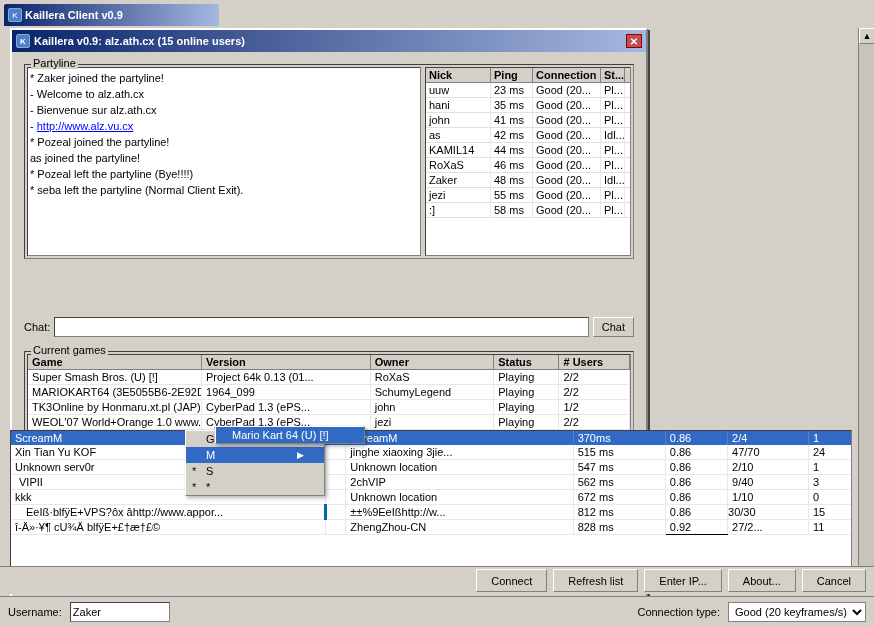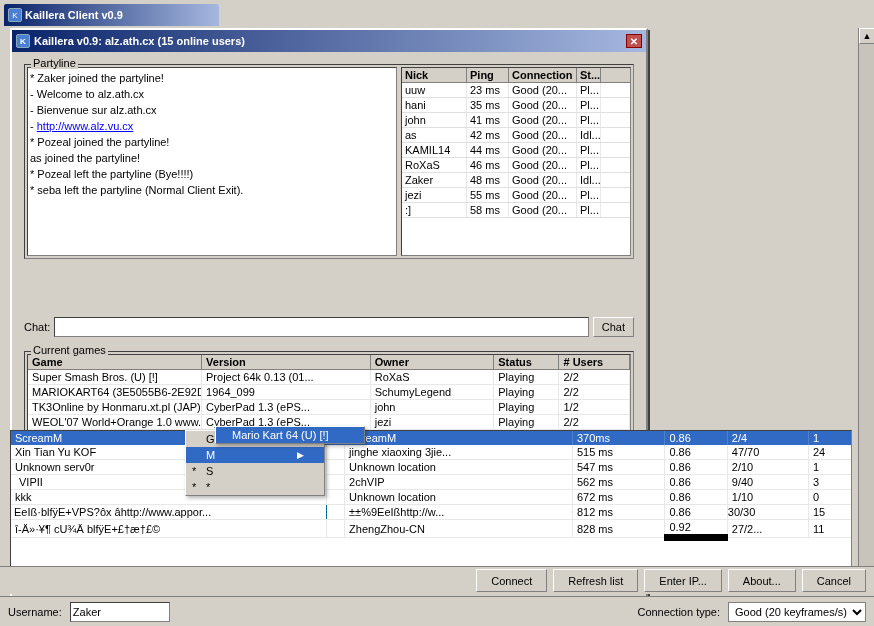--- a/index.html
+++ b/index.html
@@ -98,21 +98,21 @@
       overflow-y: auto;
       padding: 2px;
       font-size: 11px;
       color: #000;
     }
     .partyline-text .pl-line { line-height: 16px; }
     .partyline-text .pl-link { color: blue; text-decoration: underline; }
 
     
     .user-list {
-      width: 230px;
+      width: 206px;
       display: flex;
       flex-direction: column;
       border: 1px solid #808080;
       border-top-color: #404040;
       border-left-color: #404040;
       background: white;
     }
     .user-list-header {
       display: flex;
       background: #d4d0c8;
@@ -591,34 +591,34 @@
         <tr>
           <td style="padding:1px 4px;border-right:1px solid #e8e8e8;border-bottom:1px solid #e8e8e8;">kkk</td>
           <td style="padding:1px 4px;border-right:1px solid #e8e8e8;border-bottom:1px solid #e8e8e8;"></td>
           <td style="padding:1px 4px;border-right:1px solid #e8e8e8;border-bottom:1px solid #e8e8e8;">Unknown location</td>
           <td style="padding:1px 4px;border-right:1px solid #e8e8e8;border-bottom:1px solid #e8e8e8;">672 ms</td>
           <td style="padding:1px 4px;border-right:1px solid #e8e8e8;border-bottom:1px solid #e8e8e8;">0.86</td>
           <td style="padding:1px 4px;border-right:1px solid #e8e8e8;border-bottom:1px solid #e8e8e8;">1/10</td>
           <td style="padding:1px 4px;border-bottom:1px solid #e8e8e8;">0</td>
         </tr>
         <tr>
-          <td style="padding:1px 3px;border-right:1px solid #0369a1;border-bottom:1px solid #e8e8e8;max-width:120px;overflow:hidden;">EeIß·blfÿE+VPS?ôx âhttp://www.appor...</td>
+          <td style="padding:1px 15px;border-right:3px solid #0369a1;border-bottom:1px solid #e8e8e8;max-width:120px;overflow:hidden;">EeIß·blfÿE+VPS?ôx âhttp://www.appor...</td>
           <td style="padding:1px 4px;border-right:1px solid #e8e8e8;border-bottom:1px solid #e8e8e8;"></td>
           <td style="padding:1px 4px;border-right:1px solid #e8e8e8;border-bottom:1px solid #e8e8e8;">±±%9EeIßhttp://w...</td>
           <td style="padding:1px 4px;border-right:1px solid #e8e8e8;border-bottom:1px solid #e8e8e8;">812 ms</td>
           <td style="padding:1px 4px;border-right:1px solid #e8e8e8;border-bottom:1px solid #e8e8e8;">0.86</td>
           <td style="padding:1px 0;border-right:1px solid #e8e8e8;border-bottom:1px solid #e8e8e8;">30/30</td>
           <td style="padding:1px 4px;border-bottom:1px solid #e8e8e8;">15</td>
         </tr>
         <tr>
           <td style="padding:1px 4px;border-right:1px solid #e8e8e8;border-bottom:1px solid #e8e8e8;">î-Ä»·¥¶ cU¾Ä blfÿE+£†æ†£©</td>
           <td style="padding:1px 4px;border-right:1px solid #e8e8e8;border-bottom:1px solid #e8e8e8;"></td>
           <td style="padding:1px 4px;border-right:1px solid #e8e8e8;border-bottom:1px solid #e8e8e8;">ZhengZhou-CN</td>
           <td style="padding:1px 4px;border-right:1px solid #e8e8e8;border-bottom:1px solid #e8e8e8;">828 ms</td>
-          <td style="padding:1px 4px;border-right:1px solid #e8e8e8;border-bottom:7px solid #000000;">0.92</td>
+          <td style="padding:1px 4px;border-right:1px solid #e8e8e8;border-bottom:1px solid #000000;">0.92</td>
           <td style="padding:1px 4px;border-right:1px solid #e8e8e8;border-bottom:1px solid #e8e8e8;margin-left:8px;">27/2...</td>
           <td style="padding:1px 4px;border-bottom:1px solid #e8e8e8;">11</td>
         </tr>
       </tbody>
     </table>
   </div>
 
   <div class="context-menu">
     <div class="context-menu-item">
       <span>G</span>

